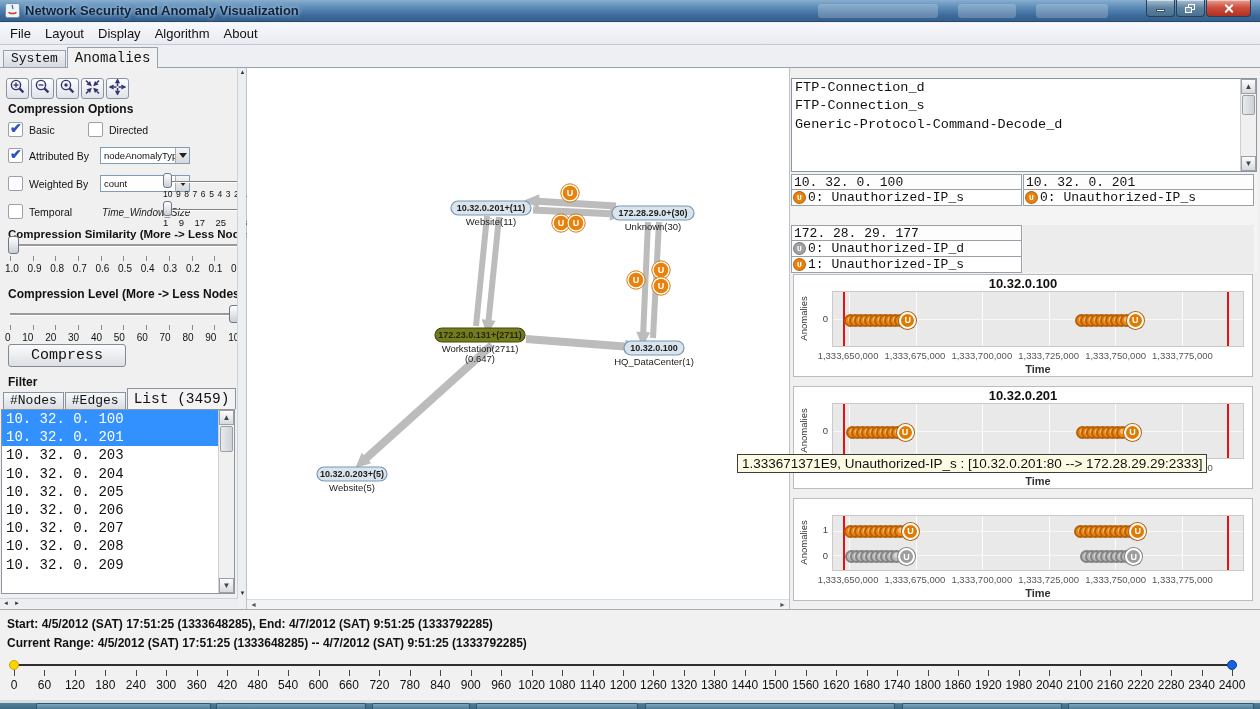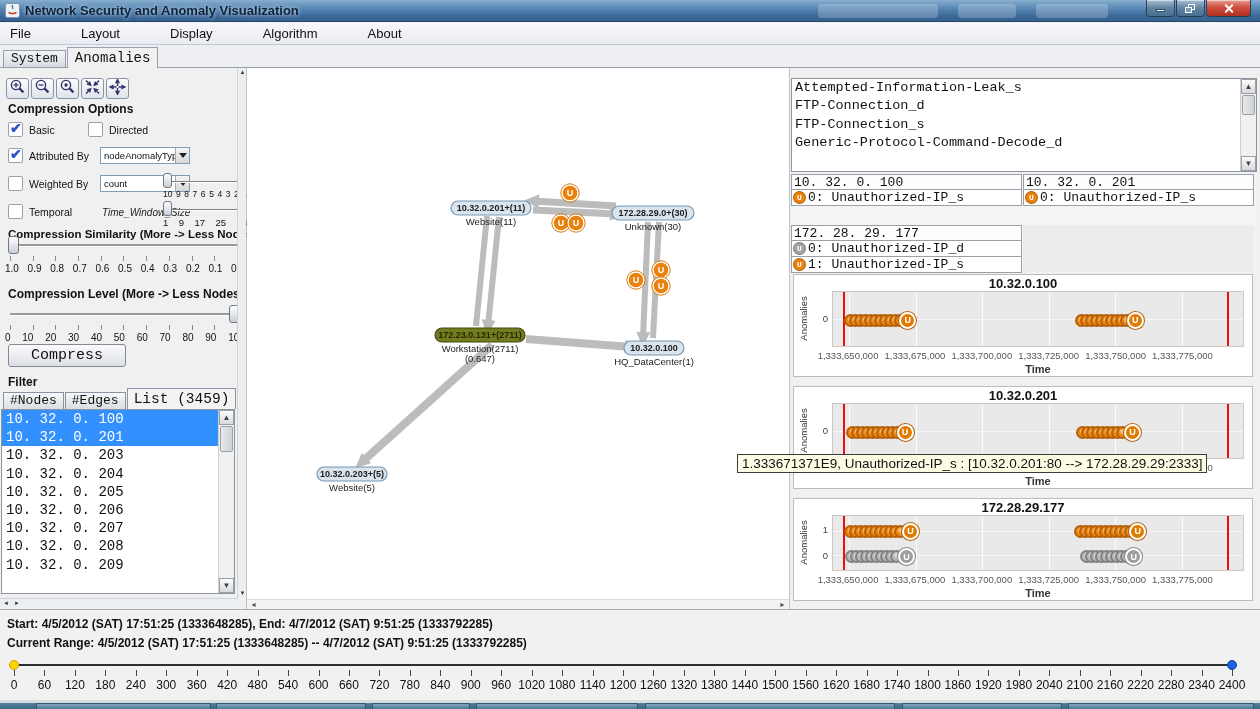--- a/index.html
+++ b/index.html
@@ -24,21 +24,21 @@
   .glyph-min{width:9px;height:3px;background:#fff;border:1px solid #33506b;margin-top:4px;}
   .glyph-restore{position:relative;width:11px;height:9px;}
   .glyph-restore i{position:absolute;width:7px;height:6px;border:1px solid #fff;background:transparent;display:block;}
   .glyph-restore i.f{left:0;top:3px;background:#7b98b3;} .glyph-restore i.b{left:3px;top:0;}
   .glyph-x{position:relative;width:11px;height:11px;}
   .glyph-x i{position:absolute;left:5px;top:0;width:2px;height:11px;background:#fff;display:block;border-radius:1px;}
   .glyph-x i:first-child{transform:rotate(45deg);} .glyph-x i:last-child{transform:rotate(-45deg);}
 
   
   .menubar{position:absolute;left:0;top:23px;width:100%;height:22px;display:flex;align-items:center;
-    background:linear-gradient(#f7f8fc,#e9ebf2);border-bottom:1px solid #c6c9d4;padding-left:3px;gap:36px;}
+    background:linear-gradient(#f7f8fc,#e9ebf2);border-bottom:1px solid #c6c9d4;padding-left:3px;}
   .menu-item{font-size:13px;padding:2px 7px;cursor:default;}
   .tabstrip{position:absolute;left:0;top:45px;width:100%;height:23px;background:#edeff3;
     border-bottom:1px solid #98a0ac;display:flex;align-items:flex-end;padding-left:3px;}
   .tab{font-family:"Liberation Mono","DejaVu Sans Mono",monospace;font-size:13px;height:17px;line-height:16px;
     padding:0 7px;border:1px solid #98a0ac;border-bottom:none;margin-right:1px;
     background:linear-gradient(#f2f3f6,#d7dae2);}
   .tab.sel{font-size:14px;height:21px;line-height:20px;background:#f1f1f1;margin-bottom:-1px;z-index:2;}
 
   
   .content{position:absolute;left:0;top:68px;width:1260px;height:541px;background:#f0f0f0;}
@@ -497,21 +497,20 @@
         </svg>
       <div class="g-hscroll">
         <span class="a" style="left:3px">◄</span>
         <span class="a" style="right:3px">►</span>
       </div>
     </div>
 
     <div class="rightpanel">
       <div class="anomwrap">
         <div class="anomlist">
-            <div class="anomitem">Attempted-Information-Leak_s</div>
             <div class="anomitem">FTP-Connection_d</div>
             <div class="anomitem">FTP-Connection_s</div>
             <div class="anomitem">Generic-Protocol-Command-Decode_d</div>
           </div>
         <div class="sb-v">
           <div class="sb-btn up">▲</div>
           <div class="sb-thumb" style="height:20px"></div>
           <div class="sb-btn down">▼</div>
         </div>
       </div>
@@ -636,21 +635,20 @@
             <div class="xtick" style="left: 54.0519px;">1,333,650,000</div>
             <div class="xtick" style="left: 120.935px;">1,333,675,000</div>
             <div class="xtick" style="left: 187.818px;">1,333,700,000</div>
             <div class="xtick" style="left: 254.701px;">1,333,725,000</div>
             <div class="xtick" style="left: 321.584px;">1,333,750,000</div>
             <div class="xtick" style="left: 388.468px;">1,333,775,000</div>
             <div class="ytick" style="top: 38px;">0</div>
             <div class="chart-xlabel">Time</div>
           </div>
           <div class="chart" style="top: 430px;">
-            <div class="chart-title">172.28.29.177</div>
             <div class="chart-ylabel">Anomalies</div>
             <div class="chart-plot">
               <div class="gridline" style="left: 3.8961%;"></div>
               <div class="gridline" style="left: 20.1299%;"></div>
               <div class="gridline" style="left: 36.3636%;"></div>
               <div class="gridline" style="left: 52.5974%;"></div>
               <div class="gridline" style="left: 68.8312%;"></div>
               <div class="gridline" style="left: 85.0649%;"></div>
               <div class="hgrid" style="top: 27%;"></div>
               <div class="hgrid" style="top: 73%;"></div>

